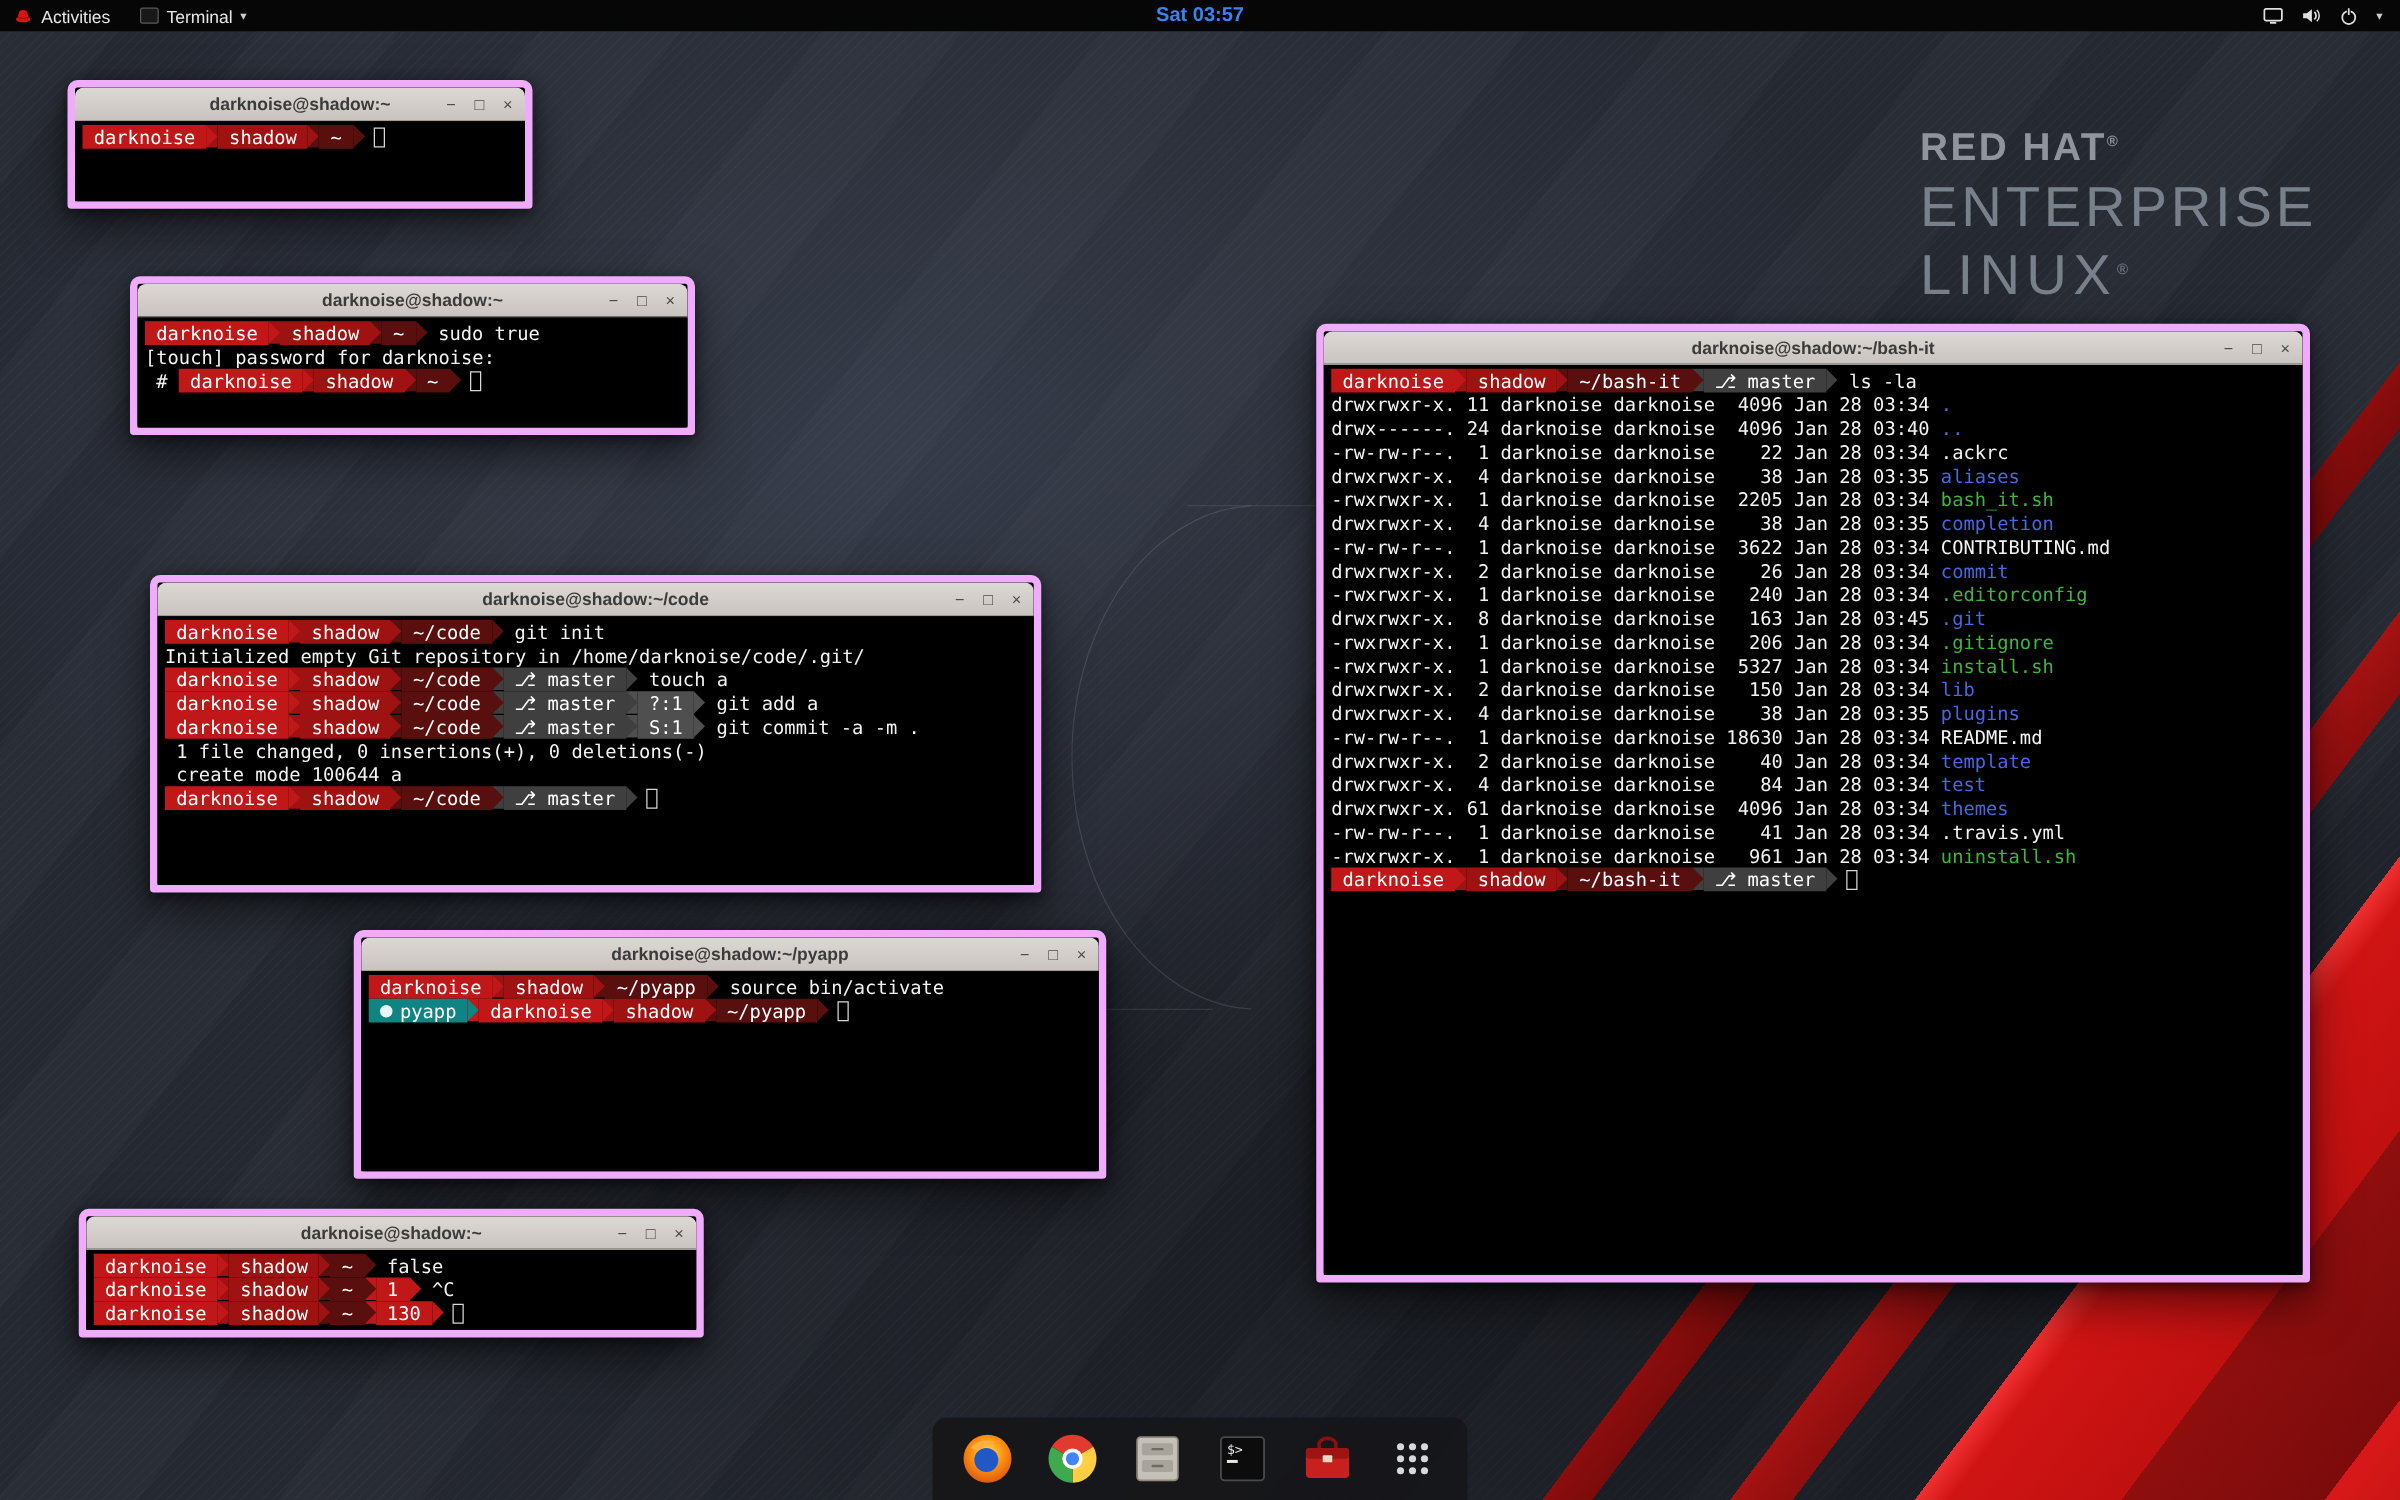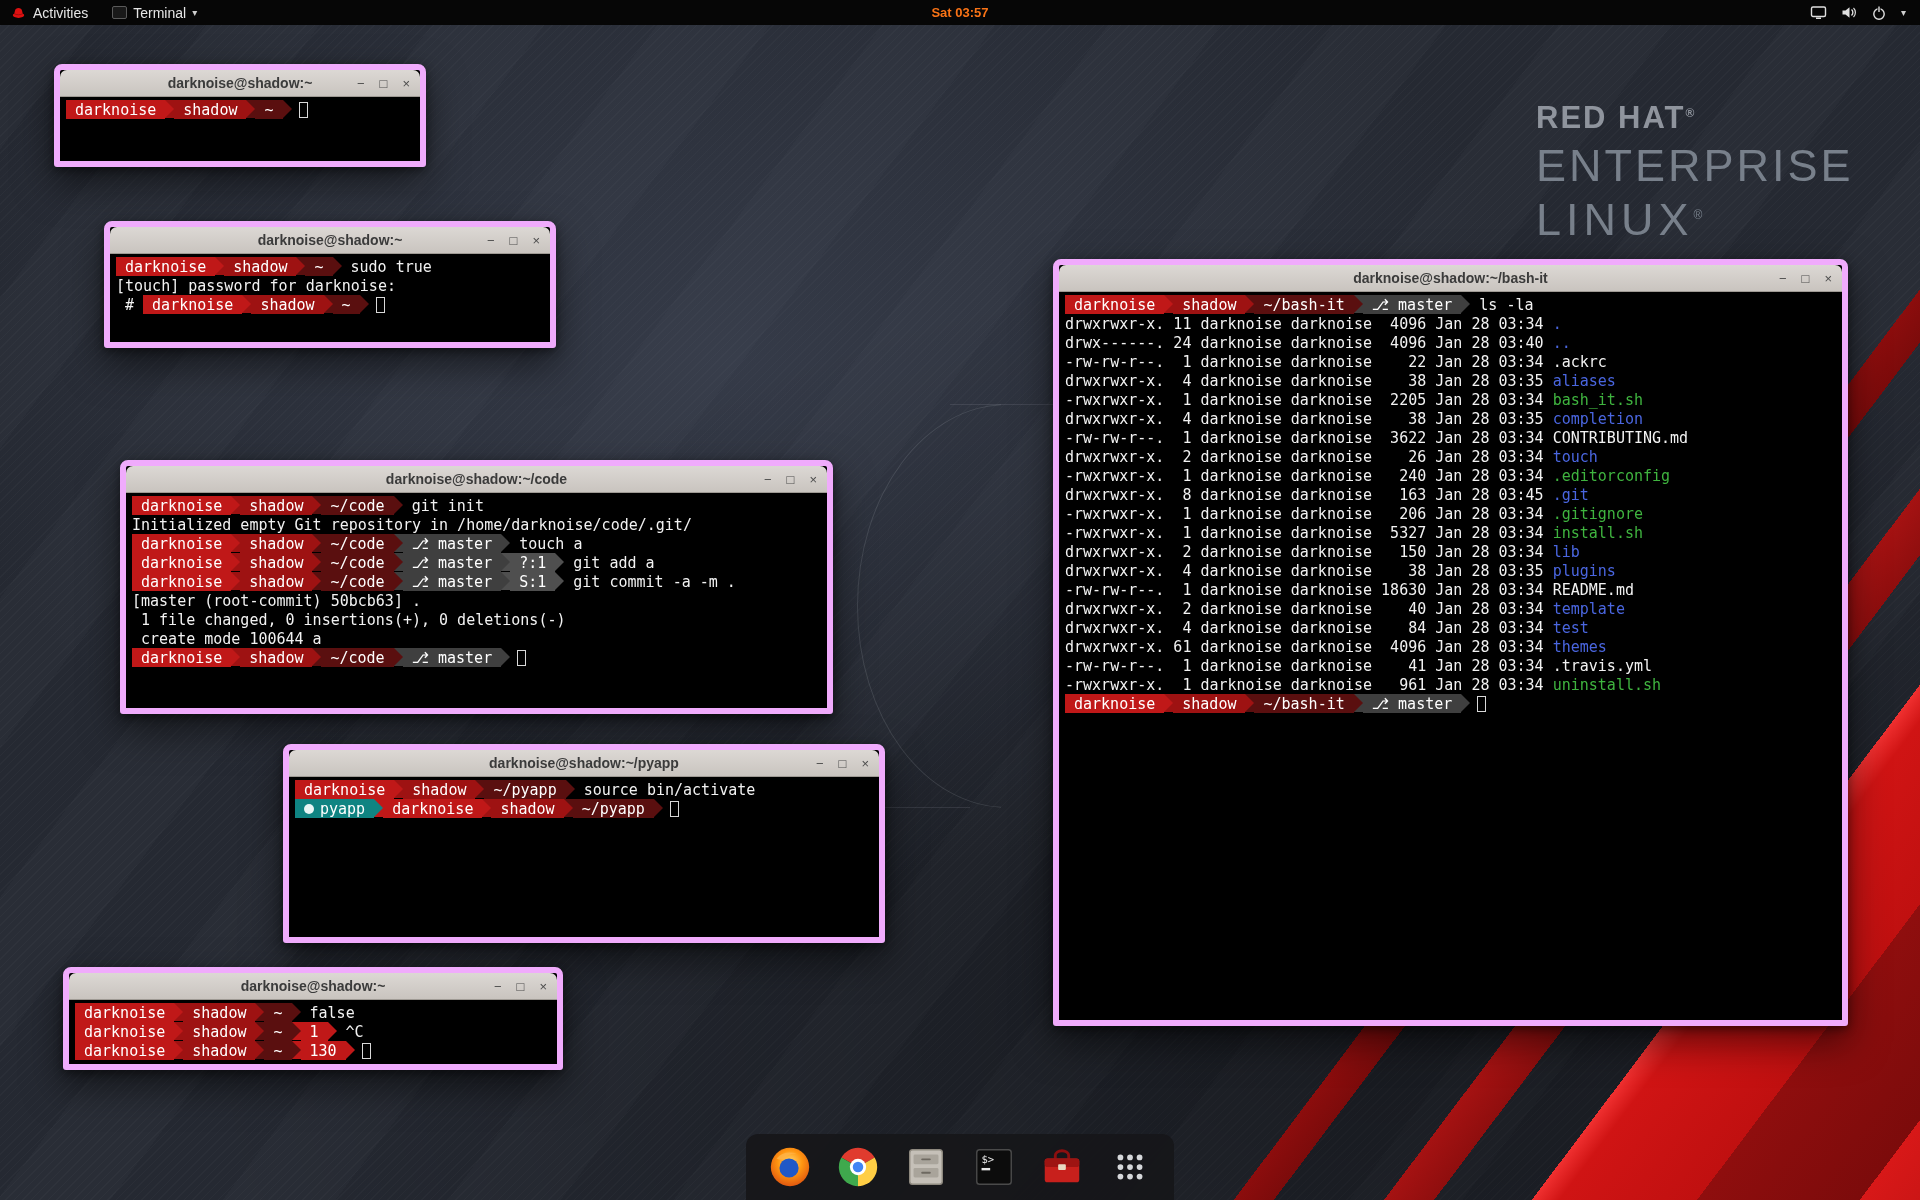--- a/index.html
+++ b/index.html
@@ -55,21 +55,21 @@
     position:absolute; top:0; left:0; right:0; height:25px; background:#060606;
     display:flex; align-items:center; z-index:100; color:#e6e6e6; font-size:14px;
   }
   .tb-left { display:flex; align-items:center; gap:6px; padding-left:8px; }
   .tb-activities { display:flex; align-items:center; gap:6px; padding:0 8px 0 2px; height:25px; cursor:default; }
   .tb-appmenu { display:flex; align-items:center; gap:6px; padding:0 10px; height:25px; }
   .tb-appicon { width:15px; height:13px; background:#191919; border:1px solid #5a5a5a; border-radius:2px; display:inline-block; }
   .tb-caret { font-size:10px; color:#cfcfcf; }
   .tb-clock {
     position:absolute; left:50%; transform:translateX(-50%);
-    font-weight:bold; font-size:13px; color:#f97316;
+    font-weight:bold; font-size:16px; color:#3b82f6;
   }
   .tb-right { margin-left:auto; display:flex; align-items:center; gap:14px; padding-right:14px; }
   .tb-right svg { display:block; }
 
   
   .window {
     position:absolute; background:#000; z-index:10;
     border:6px solid #f0abfc; border-radius:8px 8px 3px 3px;
     box-shadow:0 16px 38px rgba(0,0,0,0.55), 0 3px 10px rgba(0,0,0,0.45);
   }
@@ -218,21 +218,20 @@
       <span class="wbtn">□</span>
       <span class="wbtn">×</span>
     </span>
   </div>
   <div class="term">
       <div class="term-line"><span class="seg" style="background: rgb(192, 24, 24);">darknoise</span><span class="seg-arrow" style="border-left-color: rgb(192, 24, 24); background: rgb(158, 18, 18);"></span><span class="seg" style="background: rgb(158, 18, 18);">shadow</span><span class="seg-arrow" style="border-left-color: rgb(158, 18, 18); background: rgb(90, 15, 15);"></span><span class="seg" style="background: rgb(90, 15, 15);">~/code</span><span class="seg-arrow" style="border-left-color: rgb(90, 15, 15);"></span><span class="ttext"> git init</span></div>
       <div class="term-line"><span class="ttext">Initialized empty Git repository in /home/darknoise/code/.git/</span></div>
       <div class="term-line"><span class="seg" style="background: rgb(192, 24, 24);">darknoise</span><span class="seg-arrow" style="border-left-color: rgb(192, 24, 24); background: rgb(158, 18, 18);"></span><span class="seg" style="background: rgb(158, 18, 18);">shadow</span><span class="seg-arrow" style="border-left-color: rgb(158, 18, 18); background: rgb(90, 15, 15);"></span><span class="seg" style="background: rgb(90, 15, 15);">~/code</span><span class="seg-arrow" style="border-left-color: rgb(90, 15, 15); background: rgb(63, 63, 63);"></span><span class="seg" style="background: rgb(63, 63, 63);">⎇ master</span><span class="seg-arrow" style="border-left-color: rgb(63, 63, 63);"></span><span class="ttext"> touch a</span></div>
       <div class="term-line"><span class="seg" style="background: rgb(192, 24, 24);">darknoise</span><span class="seg-arrow" style="border-left-color: rgb(192, 24, 24); background: rgb(158, 18, 18);"></span><span class="seg" style="background: rgb(158, 18, 18);">shadow</span><span class="seg-arrow" style="border-left-color: rgb(158, 18, 18); background: rgb(90, 15, 15);"></span><span class="seg" style="background: rgb(90, 15, 15);">~/code</span><span class="seg-arrow" style="border-left-color: rgb(90, 15, 15); background: rgb(63, 63, 63);"></span><span class="seg" style="background: rgb(63, 63, 63);">⎇ master</span><span class="seg-arrow" style="border-left-color: rgb(63, 63, 63); background: rgb(79, 79, 79);"></span><span class="seg" style="background: rgb(79, 79, 79);">?:1</span><span class="seg-arrow" style="border-left-color: rgb(79, 79, 79);"></span><span class="ttext"> git add a</span></div>
       <div class="term-line"><span class="seg" style="background: rgb(192, 24, 24);">darknoise</span><span class="seg-arrow" style="border-left-color: rgb(192, 24, 24); background: rgb(158, 18, 18);"></span><span class="seg" style="background: rgb(158, 18, 18);">shadow</span><span class="seg-arrow" style="border-left-color: rgb(158, 18, 18); background: rgb(90, 15, 15);"></span><span class="seg" style="background: rgb(90, 15, 15);">~/code</span><span class="seg-arrow" style="border-left-color: rgb(90, 15, 15); background: rgb(63, 63, 63);"></span><span class="seg" style="background: rgb(63, 63, 63);">⎇ master</span><span class="seg-arrow" style="border-left-color: rgb(63, 63, 63); background: rgb(79, 79, 79);"></span><span class="seg" style="background: rgb(79, 79, 79);">S:1</span><span class="seg-arrow" style="border-left-color: rgb(79, 79, 79);"></span><span class="ttext"> git commit -a -m .</span></div>
-      <div class="term-line"><span class="ttext">[master (root-commit) 50bcb63] .</span></div>
       <div class="term-line"><span class="ttext"> 1 file changed, 0 insertions(+), 0 deletions(-)</span></div>
       <div class="term-line"><span class="ttext"> create mode 100644 a</span></div>
       <div class="term-line"><span class="seg" style="background: rgb(192, 24, 24);">darknoise</span><span class="seg-arrow" style="border-left-color: rgb(192, 24, 24); background: rgb(158, 18, 18);"></span><span class="seg" style="background: rgb(158, 18, 18);">shadow</span><span class="seg-arrow" style="border-left-color: rgb(158, 18, 18); background: rgb(90, 15, 15);"></span><span class="seg" style="background: rgb(90, 15, 15);">~/code</span><span class="seg-arrow" style="border-left-color: rgb(90, 15, 15); background: rgb(63, 63, 63);"></span><span class="seg" style="background: rgb(63, 63, 63);">⎇ master</span><span class="seg-arrow" style="border-left-color: rgb(63, 63, 63);"></span><span class="cursor"></span></div>
     </div>
 </div>
 
 <div class="window w4">
   <div class="titlebar">
     <span class="win-title">darknoise@shadow:~/pyapp</span>
     <span class="winbtns">
@@ -274,21 +273,21 @@
   </div>
   <div class="term">
       <div class="term-line"><span class="seg" style="background: rgb(192, 24, 24);">darknoise</span><span class="seg-arrow" style="border-left-color: rgb(192, 24, 24); background: rgb(158, 18, 18);"></span><span class="seg" style="background: rgb(158, 18, 18);">shadow</span><span class="seg-arrow" style="border-left-color: rgb(158, 18, 18); background: rgb(90, 15, 15);"></span><span class="seg" style="background: rgb(90, 15, 15);">~/bash-it</span><span class="seg-arrow" style="border-left-color: rgb(90, 15, 15); background: rgb(63, 63, 63);"></span><span class="seg" style="background: rgb(63, 63, 63);">⎇ master</span><span class="seg-arrow" style="border-left-color: rgb(63, 63, 63);"></span><span class="ttext"> ls -la</span></div>
       <div class="term-line"><span class="ttext">drwxrwxr-x. 11 darknoise darknoise  4096 Jan 28 03:34 </span><span class="ttext c-dir">.</span></div>
       <div class="term-line"><span class="ttext">drwx------. 24 darknoise darknoise  4096 Jan 28 03:40 </span><span class="ttext c-dir">..</span></div>
       <div class="term-line"><span class="ttext">-rw-rw-r--.  1 darknoise darknoise    22 Jan 28 03:34 </span><span class="ttext">.ackrc</span></div>
       <div class="term-line"><span class="ttext">drwxrwxr-x.  4 darknoise darknoise    38 Jan 28 03:35 </span><span class="ttext c-dir">aliases</span></div>
       <div class="term-line"><span class="ttext">-rwxrwxr-x.  1 darknoise darknoise  2205 Jan 28 03:34 </span><span class="ttext c-exec">bash_it.sh</span></div>
       <div class="term-line"><span class="ttext">drwxrwxr-x.  4 darknoise darknoise    38 Jan 28 03:35 </span><span class="ttext c-dir">completion</span></div>
       <div class="term-line"><span class="ttext">-rw-rw-r--.  1 darknoise darknoise  3622 Jan 28 03:34 </span><span class="ttext">CONTRIBUTING.md</span></div>
-      <div class="term-line"><span class="ttext">drwxrwxr-x.  2 darknoise darknoise    26 Jan 28 03:34 </span><span class="ttext c-dir">touch</span></div>
+      <div class="term-line"><span class="ttext">drwxrwxr-x.  2 darknoise darknoise    26 Jan 28 03:34 </span><span class="ttext c-dir">commit</span></div>
       <div class="term-line"><span class="ttext">-rwxrwxr-x.  1 darknoise darknoise   240 Jan 28 03:34 </span><span class="ttext c-exec">.editorconfig</span></div>
       <div class="term-line"><span class="ttext">drwxrwxr-x.  8 darknoise darknoise   163 Jan 28 03:45 </span><span class="ttext c-dir">.git</span></div>
       <div class="term-line"><span class="ttext">-rwxrwxr-x.  1 darknoise darknoise   206 Jan 28 03:34 </span><span class="ttext c-exec">.gitignore</span></div>
       <div class="term-line"><span class="ttext">-rwxrwxr-x.  1 darknoise darknoise  5327 Jan 28 03:34 </span><span class="ttext c-exec">install.sh</span></div>
       <div class="term-line"><span class="ttext">drwxrwxr-x.  2 darknoise darknoise   150 Jan 28 03:34 </span><span class="ttext c-dir">lib</span></div>
       <div class="term-line"><span class="ttext">drwxrwxr-x.  4 darknoise darknoise    38 Jan 28 03:35 </span><span class="ttext c-dir">plugins</span></div>
       <div class="term-line"><span class="ttext">-rw-rw-r--.  1 darknoise darknoise 18630 Jan 28 03:34 </span><span class="ttext">README.md</span></div>
       <div class="term-line"><span class="ttext">drwxrwxr-x.  2 darknoise darknoise    40 Jan 28 03:34 </span><span class="ttext c-dir">template</span></div>
       <div class="term-line"><span class="ttext">drwxrwxr-x.  4 darknoise darknoise    84 Jan 28 03:34 </span><span class="ttext c-dir">test</span></div>
       <div class="term-line"><span class="ttext">drwxrwxr-x. 61 darknoise darknoise  4096 Jan 28 03:34 </span><span class="ttext c-dir">themes</span></div>

